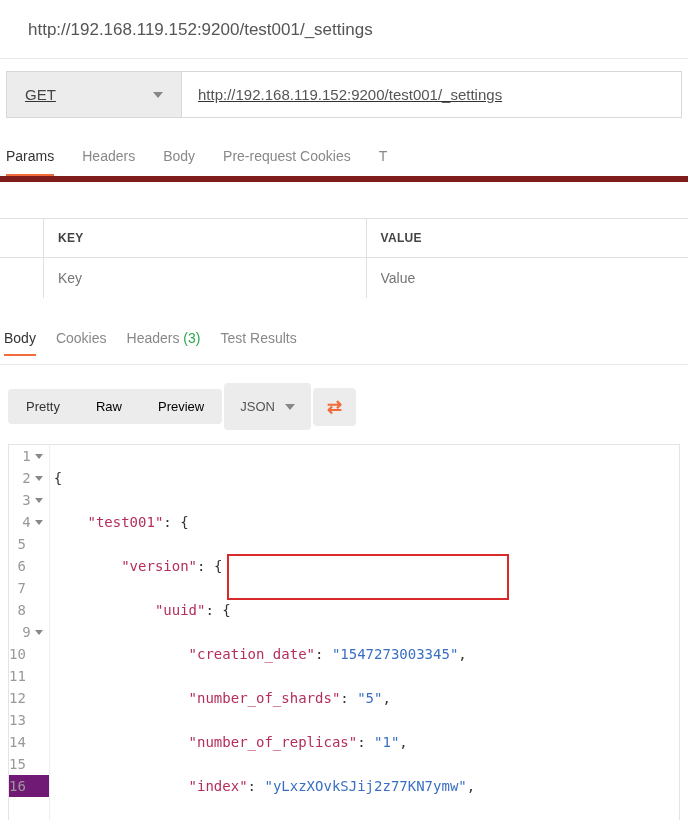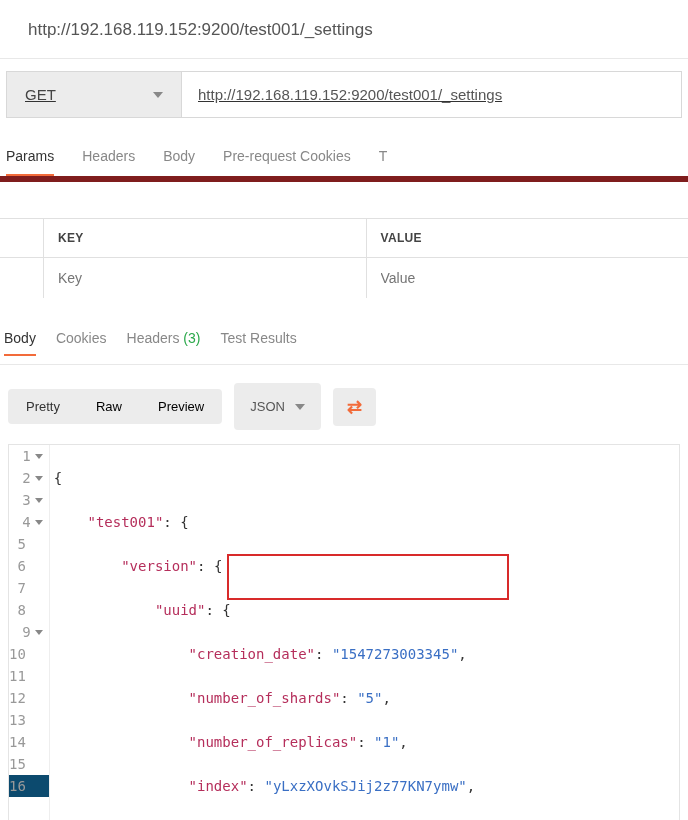--- a/index.html
+++ b/index.html
@@ -118,21 +118,21 @@
     border-bottom: 2px solid transparent;
   }
   .r-tab.active {
     color: #333;
     border-bottom: 2px solid #f26b3a;
   }
   .count-badge { color: #2aa84a; }
   .view-row {
     display: flex;
     align-items: center;
-    gap: 12px;
+    gap: 2px;
     padding: 18px 8px 14px 8px;
     text-align: right;
   }
   .view-tabs {
     display: flex;
     background: #ececec;
     border-radius: 4px;
     overflow: hidden;
   }
   .view-tab {
@@ -285,21 +285,21 @@
     <div class="gutter-row">6&nbsp;&nbsp;</div>
     <div class="gutter-row">7&nbsp;&nbsp;</div>
     <div class="gutter-row">8&nbsp;&nbsp;</div>
     <div class="gutter-row">9<span class="fold"></span></div>
     <div class="gutter-row">10&nbsp;&nbsp;</div>
     <div class="gutter-row">11&nbsp;&nbsp;</div>
     <div class="gutter-row">12&nbsp;&nbsp;</div>
     <div class="gutter-row">13&nbsp;&nbsp;</div>
     <div class="gutter-row">14&nbsp;&nbsp;</div>
     <div class="gutter-row">15&nbsp;&nbsp;</div>
-    <div class="gutter-row" style="background:#0c4a6e">16&nbsp;&nbsp;</div>
+    <div class="gutter-row" style="background:#701a75">16&nbsp;&nbsp;</div>
   </div>
   <div class="code-content">
 <div class="code-line"><span class="brace">{</span></div>
 <div class="code-line">    <span class="key">"<span>test001</span>"</span>: <span class="brace">{</span></div>
 <div class="code-line">        <span class="key">"<span>version</span>"</span>: <span class="brace">{</span></div>
 <div class="code-line">            <span class="key">"<span>uuid</span>"</span>: <span class="brace">{</span></div>
 <div class="code-line">                <span class="key">"<span>creation_date</span>"</span>: <span class="str">"<span>1547273003345</span>"</span>,</div>
 <div class="code-line">                <span class="key">"<span>number_of_shards</span>"</span>: <span class="str">"<span>5</span>"</span>,</div>
 <div class="code-line">                <span class="key">"<span>number_of_replicas</span>"</span>: <span class="str">"<span>1</span>"</span>,</div>
 <div class="code-line">                <span class="key">"<span>index</span>"</span>: <span class="str">"<span>yLxzXOvkSJij2z77KN7ymw</span>"</span>,</div>

